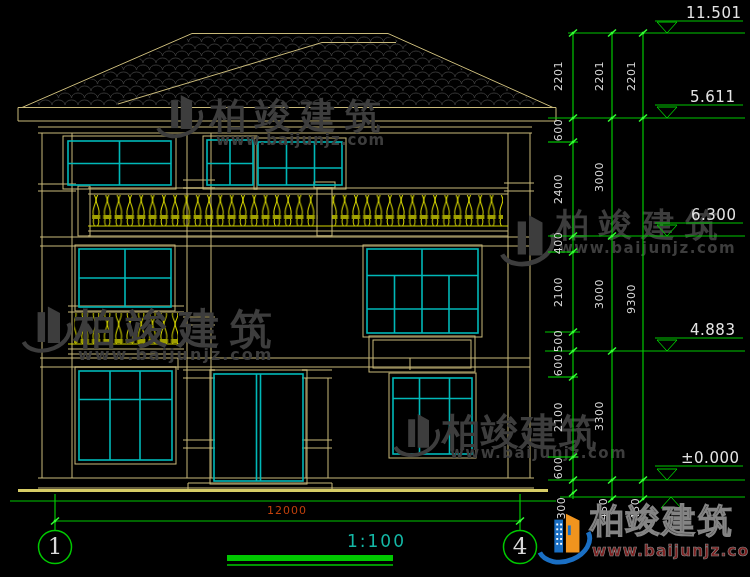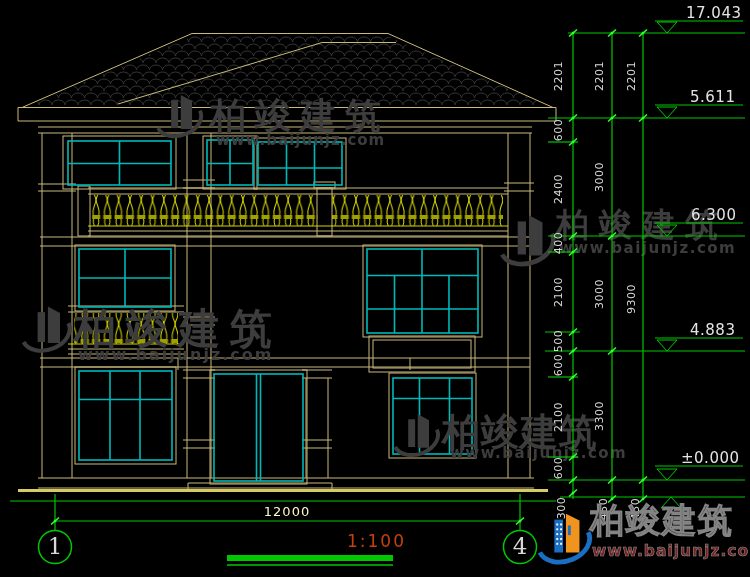--- a/index.html
+++ b/index.html
@@ -6,22 +6,22 @@
   .canvas{position:relative;width:750px;height:577px;background:#000;overflow:hidden;
           font-family:"DejaVu Sans",sans-serif;}
   .canvas svg{position:absolute;left:0;top:0;}
   .lbl{position:absolute;white-space:nowrap;color:#e0e0e0;}
   .dim{font-size:11px;letter-spacing:.5px;color:#d8d8d8;transform:translate(-50%,-50%) rotate(-90deg);}
   .elev{font-size:15px;color:#e4e4e4;letter-spacing:.5px;}
   .wm{position:absolute;color:#3d3d3d;font-weight:bold;}
   .gridnum{font-family:"DejaVu Serif",serif;font-size:23px;color:#d8d8d8;
            transform:translate(-50%,-52%);}
   .title{font-size:26px;font-weight:bold;color:#f2f2f2;letter-spacing:2px;}
-  .scale{font-size:17px;color:#c2410c;letter-spacing:2px;}
-  .w12000{font-size:13px;color:#fef9c3;letter-spacing:1px;transform:translateX(-50%);}
+  .scale{font-size:17px;color:#14b8a6;letter-spacing:2px;}
+  .w12000{font-size:11px;color:#c2410c;letter-spacing:1px;transform:translateX(-50%);}
   .footer-brand{position:absolute;left:590px;top:503px;font-size:34px;font-weight:bold;
         letter-spacing:2px;color:#2e2e2e;-webkit-text-stroke:1px #848484;line-height:1;}
   .footer-url{position:absolute;left:592px;top:544px;font-size:15.5px;font-weight:bold;
         letter-spacing:1px;color:#7c1f1f;-webkit-text-stroke:.6px #8d8d8d;line-height:1;}
 </style>
 </head>
 <body>
 
 <div class="canvas">
 
@@ -314,21 +314,21 @@
   <div class="lbl dim" style="left:599px;top:76px;">2201</div>
   <div class="lbl dim" style="left:599px;top:177px;">3000</div>
   <div class="lbl dim" style="left:599px;top:294px;">3000</div>
   <div class="lbl dim" style="left:599px;top:416px;">3300</div>
   <div class="lbl dim" style="left:603px;top:509px;">450</div>
 
   <div class="lbl dim" style="left:631px;top:76px;">2201</div>
   <div class="lbl dim" style="left:631px;top:299px;">9300</div>
   <div class="lbl dim" style="left:635px;top:509px;">450</div>
 
-  <div class="lbl elev" style="left:686px;top:4px;">17.043</div>
+  <div class="lbl elev" style="left:686px;top:4px;">11.501</div>
   <div class="lbl elev" style="left:690px;top:88px;">5.611</div>
   <div class="lbl elev" style="left:691px;top:206px;">6.300</div>
   <div class="lbl elev" style="left:690px;top:321px;">4.883</div>
   <div class="lbl elev" style="left:681px;top:449px;text-align:center;">±0.000</div>
 
   <div class="lbl w12000" style="left:287px;top:504px;">12000</div>
   <div class="lbl scale" style="left:347px;top:531px;">1:100</div>
   <div class="lbl gridnum" style="left:55px;top:547px;">1</div>
   <div class="lbl gridnum" style="left:520px;top:547px;">4</div>
 

